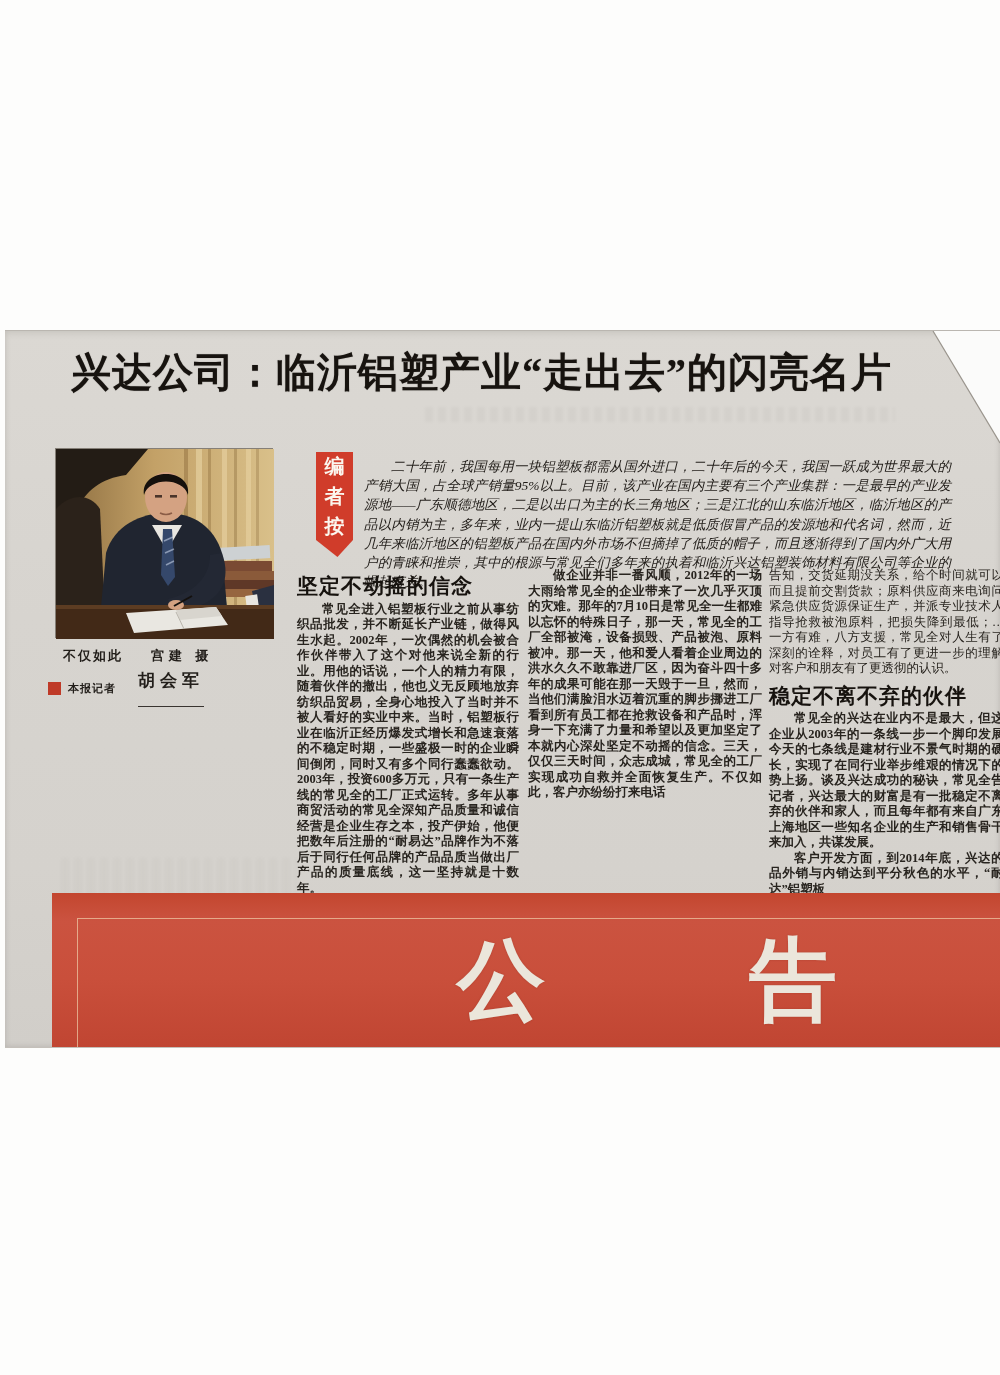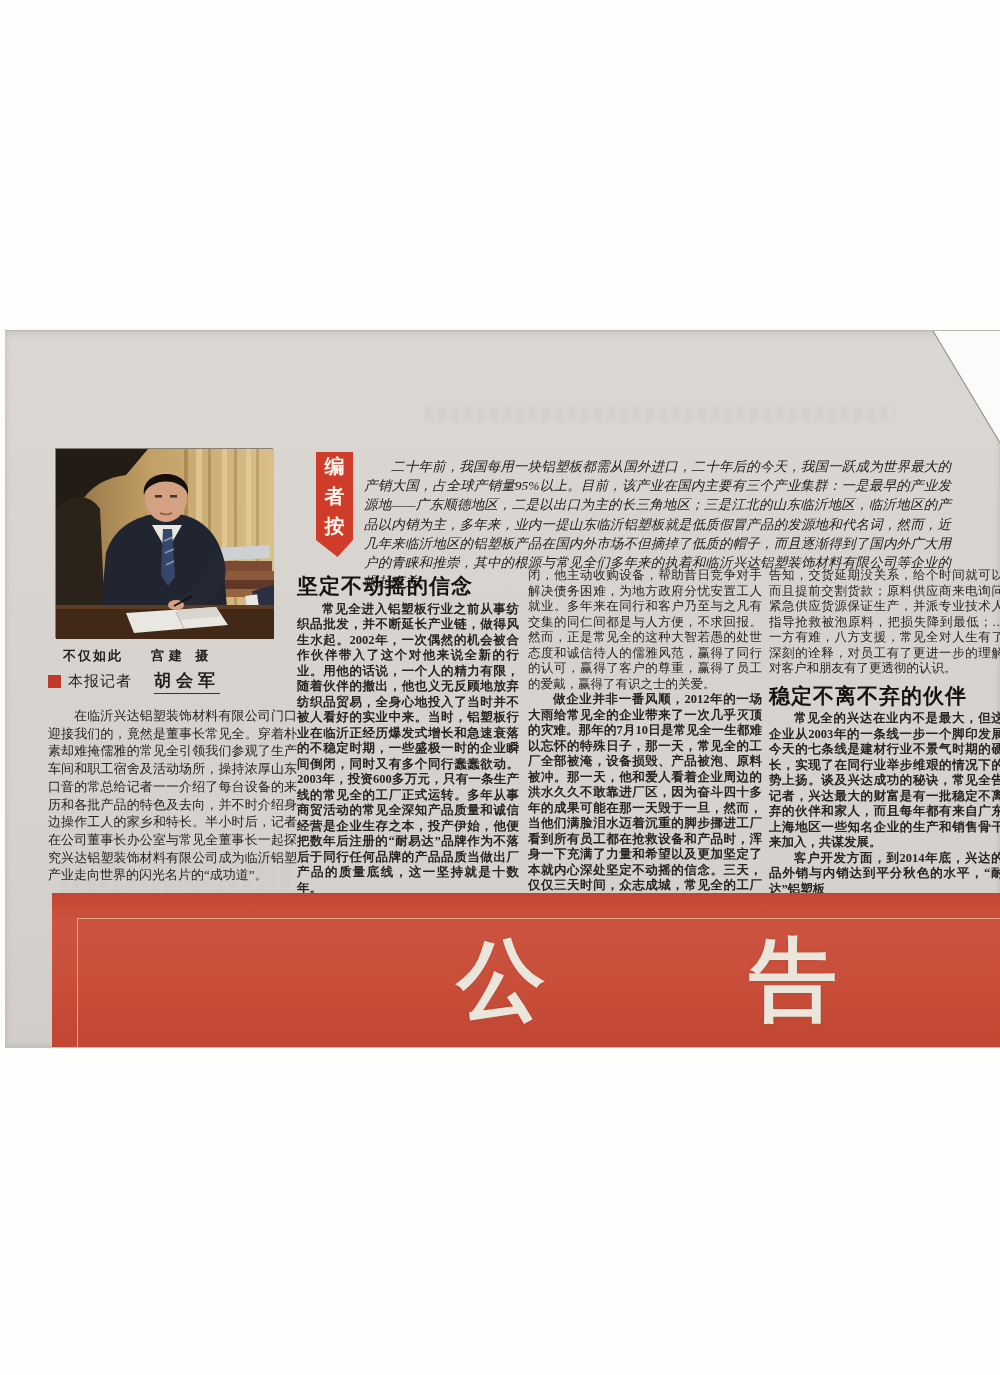--- a/index.html
+++ b/index.html
@@ -46,24 +46,24 @@
     position:absolute; left:58px; top:316px; width:210px;
     font-size:13px; font-weight:bold; color:#211d19; letter-spacing:2px;
   }
   .photo-caption .credit { margin-left:28px; letter-spacing:5px; }
 
   
   .byline {
     position:absolute; left:43px; top:338px; display:flex; align-items:center;
   }
   .byline-square { width:13px; height:13px; background:#bf3a28; margin-right:7px; }
-  .byline-label { font-size:15px; font-weight:normal; color:#221e1a; letter-spacing:1px; }
+  .byline-label { font-size:11px; font-weight:bold; color:#221e1a; letter-spacing:1px; }
   .byline-name {
     font-size:17px; font-weight:bold; color:#221e1a; margin-left:22px;
-    letter-spacing:5px; border-bottom:1px solid #393430; padding-bottom:1px;text-align:right;
+    letter-spacing:5px; border-bottom:1px solid #393430; padding-bottom:14px;text-align:right;
   }
 
   
   .intro {
     position:absolute; left:43px; top:376px; width:249px;
     font-size:13px; line-height:17.7px; color:#27231f;
     text-align:justify; text-justify:inter-character; text-indent:2em;
   }
 
   
@@ -120,20 +120,21 @@
 </style>
 </head>
 <body>
 
 <div class="page">
   <div class="paper">
 
     <div class="ghost g1"></div>
     <div class="ghost g2"></div>
 
+    <h1 class="headline">兴达公司：临沂铝塑产业“走出去”的闪亮名片</h1>
 
     <svg class="fold" width="70" height="114" viewBox="0 0 70 114">
       <polygon points="3,0 70,0 70,112" fill="#fbfbfa"></polygon>
       <line x1="3" y1="0" x2="70" y2="112" stroke="#99948c" stroke-width="1.2"></line>
     </svg>
 
     <div class="photo">
       <svg width="218" height="190" viewBox="0 0 218 190">
         <defs>
           <linearGradient id="wood" x1="0" y1="0" x2="1" y2="0">
@@ -194,38 +195,36 @@
     <div class="photo-caption">
       <span>不仅如此</span><span class="credit">宫建 摄</span>
     </div>
 
     <div class="byline">
       <span class="byline-square"></span>
       <span class="byline-label">本报记者</span>
       <span class="byline-name">胡会军</span>
     </div>
 
-    <p class="intro">在临沂兴达铝塑装饰材料有限公司门口迎接我们的，竟然是董事长常见全。穿着朴素却难掩儒雅的常见全引领我们参观了生产车间和职工宿舍及活动场所，操持浓厚山东口音的常总给记者一一介绍了每台设备的来历和各批产品的特色及去向，并不时介绍身边操作工人的家乡和特长。半小时后，记者在公司董事长办公室与常见全董事长一起探究兴达铝塑装饰材料有限公司成为临沂铝塑产业走向世界的闪光名片的“成功道”。</p>
 
     <div class="ribbon">
       <span>编</span>
       <span>者</span>
       <span>按</span>
     </div>
     <div class="ribbon-tail"></div>
     <p class="editor-text">二十年前，我国每用一块铝塑板都需从国外进口，二十年后的今天，我国一跃成为世界最大的产销大国，占全球产销量95%以上。目前，该产业在国内主要有三个产业集群：一是最早的产业发源地——广东顺德地区，二是以出口为主的长三角地区；三是江北的山东临沂地区，临沂地区的产品以内销为主，多年来，业内一提山东临沂铝塑板就是低质假冒产品的发源地和代名词，然而，近几年来临沂地区的铝塑板产品在国内外市场不但摘掉了低质的帽子，而且逐渐得到了国内外广大用户的青睐和推崇，其中的根源与常见全们多年来的执着和临沂兴达铝塑装饰材料有限公司等企业的崛起有关。</p>
 
     <div class="col col1">
       <h2>坚定不动摇的信念</h2>
       <p class="indent">常见全进入铝塑板行业之前从事纺织品批发，并不断延长产业链，做得风生水起。2002年，一次偶然的机会被合作伙伴带入了这个对他来说全新的行业。用他的话说，一个人的精力有限，随着伙伴的撤出，他也义无反顾地放弃纺织品贸易，全身心地投入了当时并不被人看好的实业中来。当时，铝塑板行业在临沂正经历爆发式增长和急速衰落的不稳定时期，一些盛极一时的企业瞬间倒闭，同时又有多个同行蠢蠢欲动。2003年，投资600多万元，只有一条生产线的常见全的工厂正式运转。多年从事商贸活动的常见全深知产品质量和诚信经营是企业生存之本，投产伊始，他便把数年后注册的“耐易达”品牌作为不落后于同行任何品牌的产品品质当做出厂产品的质量底线，这一坚持就是十数年。</p>
       <p class="indent">时至今日，常见全拥有七条铝塑板生产线，固定资产近亿元。期间，同行企业经营不善关</p>
     </div>
 
     <div class="col col2">
-      <p>闭，他主动收购设备，帮助昔日竞争对手解决债务困难，为地方政府分忧安置工人就业。多年来在同行和客户乃至与之凡有交集的同仁间都是与人方便，不求回报。然而，正是常见全的这种大智若愚的处世态度和诚信待人的儒雅风范，赢得了同行的认可，赢得了客户的尊重，赢得了员工的爱戴，赢得了有识之士的关爱。</p>
       <p class="indent">做企业并非一番风顺，2012年的一场大雨给常见全的企业带来了一次几乎灭顶的灾难。那年的7月10日是常见全一生都难以忘怀的特殊日子，那一天，常见全的工厂全部被淹，设备损毁、产品被泡、原料被冲。那一天，他和爱人看着企业周边的洪水久久不敢靠进厂区，因为奋斗四十多年的成果可能在那一天毁于一旦，然而，当他们满脸泪水迈着沉重的脚步挪进工厂看到所有员工都在抢救设备和产品时，浑身一下充满了力量和希望以及更加坚定了本就内心深处坚定不动摇的信念。三天，仅仅三天时间，众志成城，常见全的工厂实现成功自救并全面恢复生产。不仅如此，客户亦纷纷打来电话</p>
     </div>
 
     <div class="col col3">
       <p>告知，交货延期没关系，给个时间就可以，而且提前交割货款；原料供应商来电询问，紧急供应货源保证生产，并派专业技术人员指导抢救被泡原料，把损失降到最低；……一方有难，八方支援，常见全对人生有了更深刻的诠释，对员工有了更进一步的理解，对客户和朋友有了更透彻的认识。</p>
       <h2>稳定不离不弃的伙伴</h2>
       <p class="indent">常见全的兴达在业内不是最大，但这家企业从2003年的一条线一步一个脚印发展到今天的七条线是建材行业不景气时期的硬增长，实现了在同行业举步维艰的情况下的逆势上扬。谈及兴达成功的秘诀，常见全告诉记者，兴达最大的财富是有一批稳定不离不弃的伙伴和家人，而且每年都有来自广东、上海地区一些知名企业的生产和销售骨干前来加入，共谋发展。</p>
       <p class="indent">客户开发方面，到2014年底，兴达的产品外销与内销达到平分秋色的水平，“耐易达”铝塑板</p>
     </div>
 

